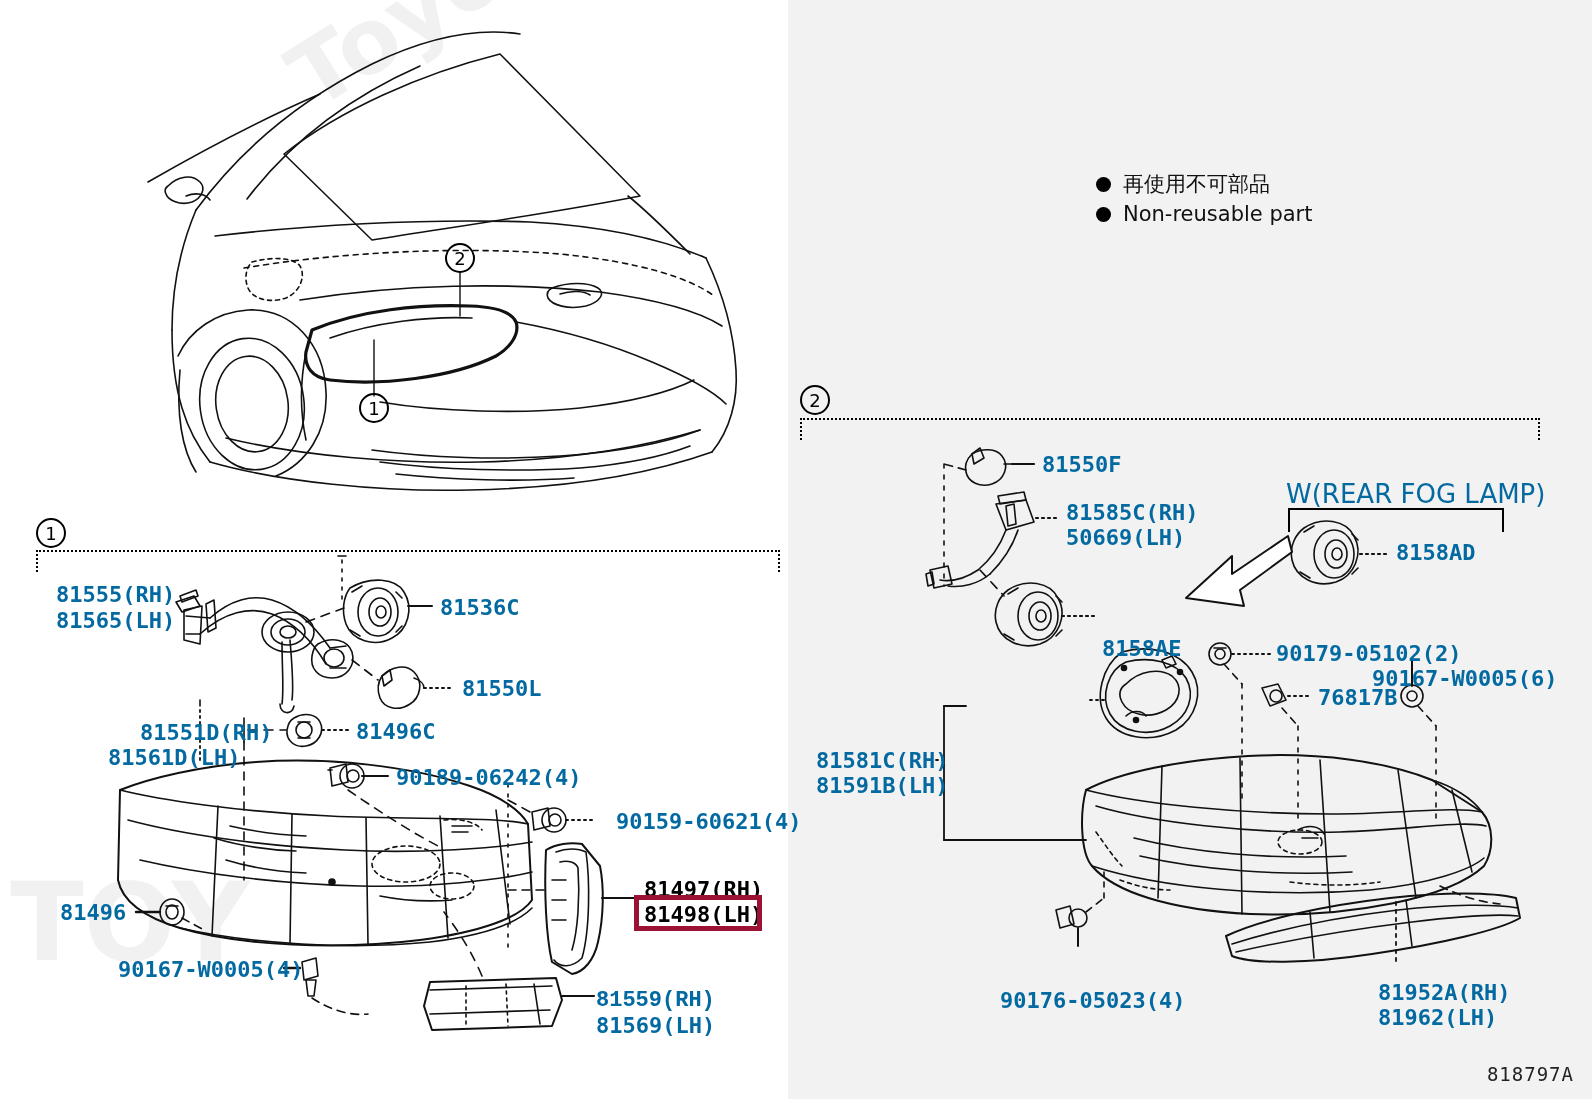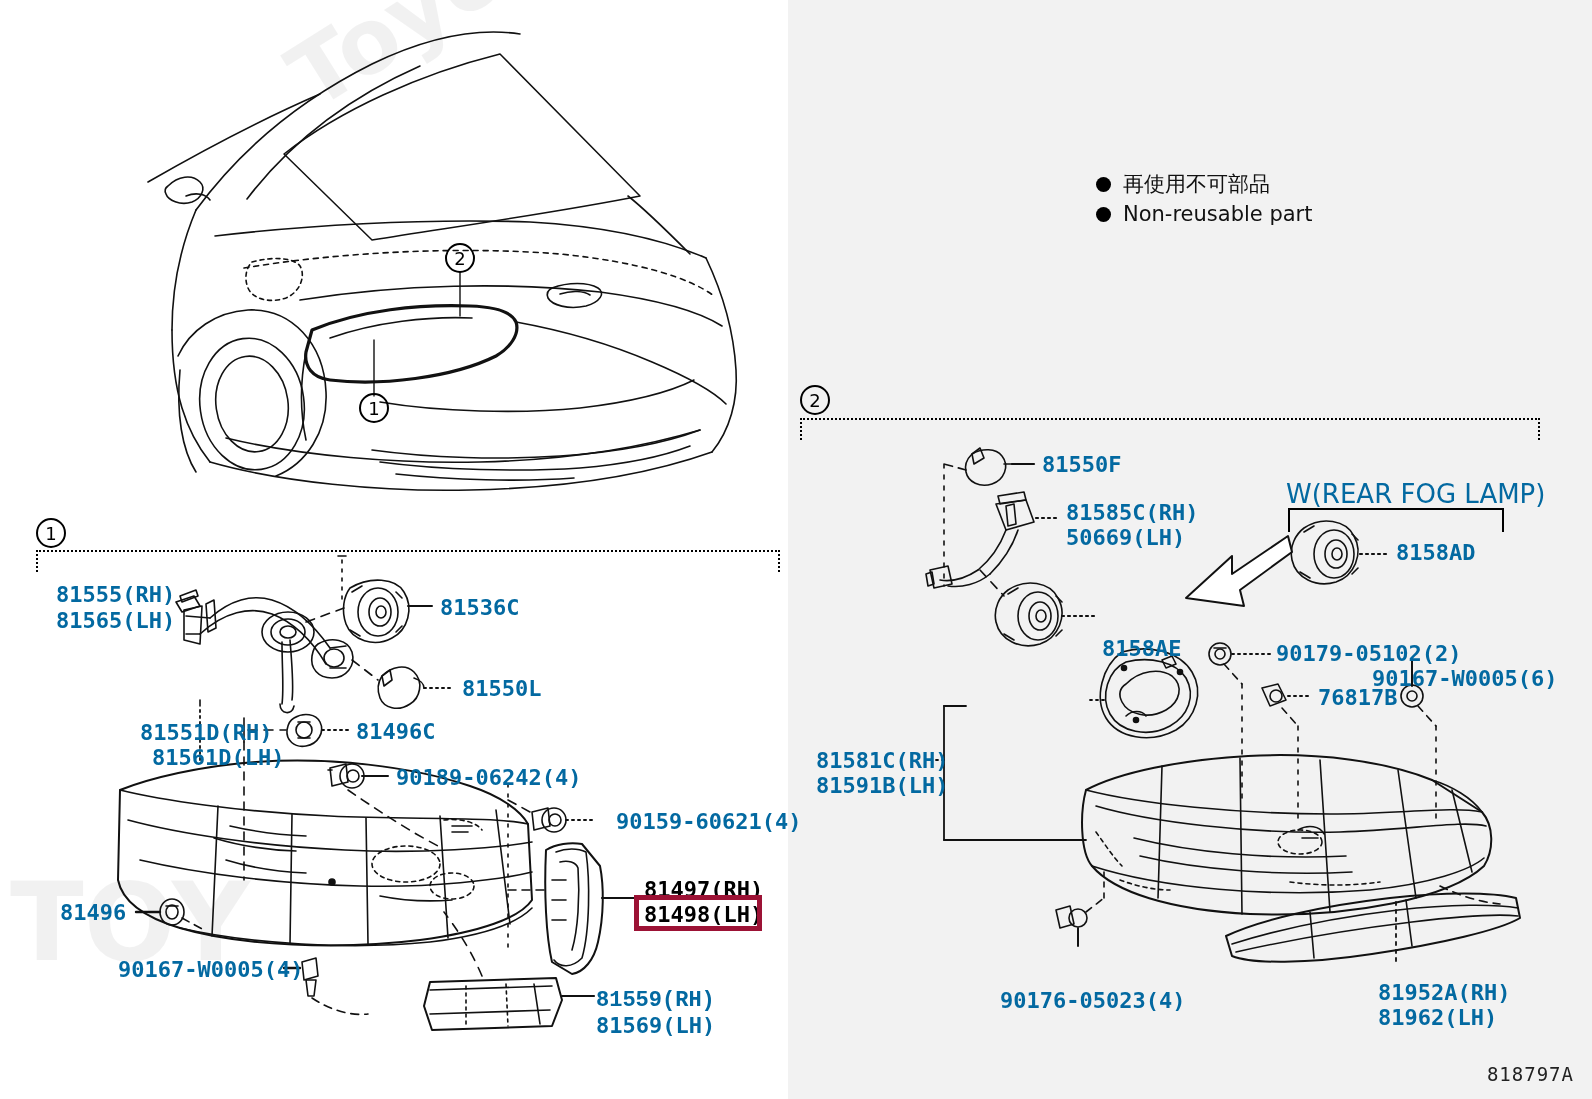--- a/index.html
+++ b/index.html
@@ -520,21 +520,21 @@
   </div>
 
   <div class="lbl s22" style="left:56px; top:582px;">81555(RH)</div>
   <div class="lbl s22" style="left:56px; top:608px;">81565(LH)</div>
 
   <div class="lbl s22" style="left:440px; top:595px;">81536C</div>
 
   <div class="lbl s22" style="left:462px; top:676px;">81550L</div>
 
   <div class="lbl s22" style="left:108px; top:720px;margin-left:32px;">81551D(RH)</div>
-  <div class="lbl s22" style="left:108px; top:745px;margin-left:44px;">81561D(LH)</div>
+  <div class="lbl s22" style="left:108px; top:745px;">81561D(LH)</div>
 
   <div class="lbl s22" style="left:356px; top:719px;">81496C</div>
 
   <div class="lbl s22" style="left:396px; top:765px;">90189-06242(4)</div>
 
   <div class="lbl s22" style="left:616px; top:809px;">90159-60621(4)</div>
 
   <div class="lbl s22" style="left:60px; top:900px;">81496</div>
 
   <div class="lbl s22" style="left:118px; top:957px;">90167-W0005(4)</div>

